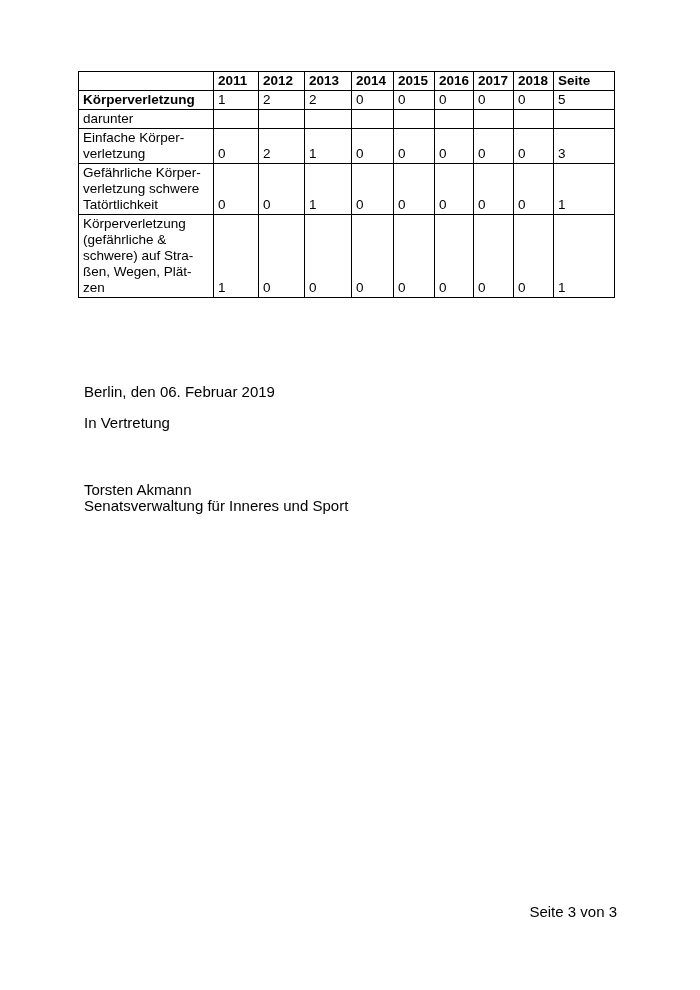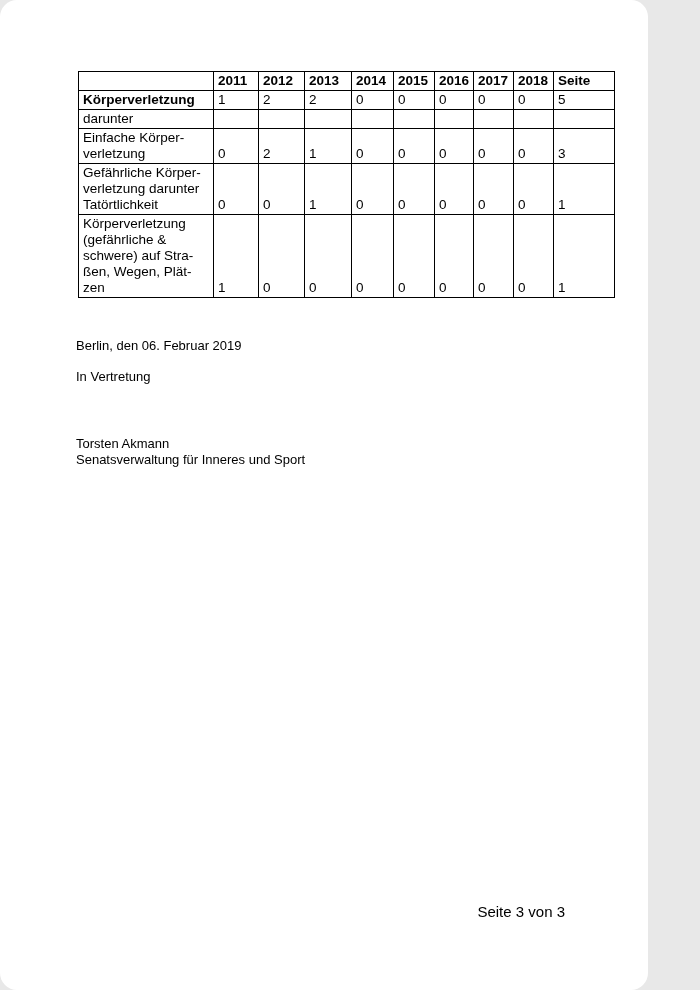--- a/index.html
+++ b/index.html
@@ -5,24 +5,23 @@
   * { box-sizing: border-box; margin: 0; padding: 0; }
   html, body { background: #e8e8e8; }
   body {
     width: 700px; height: 990px;
     position: relative;
     font-family: "Liberation Sans", sans-serif;
     color: #000000;
   }
   .page {
     position: absolute; left: 0; top: 0;
-    width: 648px; height: 990px;
+    width: 700px; height: 990px;
     background: #ffffff;
     overflow: hidden;
-    border-radius: 17px;
   }
   table.stats {
     position: absolute; left: 78px; top: 71px;
     border-collapse: collapse;
     table-layout: fixed;
     font-size: 13.5px;
     line-height: 16px;
   }
   table.stats th, table.stats td {
     border: 1px solid #000;
@@ -40,22 +39,22 @@
   td.bold-label { font-weight: bold; }
   tr.r-single { height: 19px; }
   tr.r-two    { height: 31px; margin-top: 33px; }
   tr.r-three  { height: 48px; }
   tr.r-five   { height: 81px; }
   .source-note {
     position: absolute; left: 81px; top: 293px;
     font-size: 12px; line-height: 14px;
   }
   .letter-line {
-    position: absolute; left: 76px;
-    font-size: 13px; line-height: 16px;
+    position: absolute; left: 84px;
+    font-size: 15px; line-height: 16px; margin-top: 46px;
   }
   .date-line   { top: 338px; }
   .deputy-line { top: 369px; }
   .signer-name { top: 436px; }
   .signer-org  { top: 452px; }
   .page-footer {
     position: absolute; right: 83px; top: 906px;
     font-size: 15px; line-height: 11px;
     text-align: right;
   }
@@ -125,21 +124,21 @@
         <td>1</td>
         <td>0</td>
         <td>0</td>
         <td>0</td>
         <td>0</td>
         <td>0</td>
         <td>3</td>
       </tr>
       <tr class="r-three">
         <td class="label-cell">Gefährliche Körper-
-verletzung darunter
+verletzung schwere
 Tatörtlichkeit</td>
         <td>0</td>
         <td>0</td>
         <td>1</td>
         <td>0</td>
         <td>0</td>
         <td>0</td>
         <td>0</td>
         <td>0</td>
         <td>1</td>

